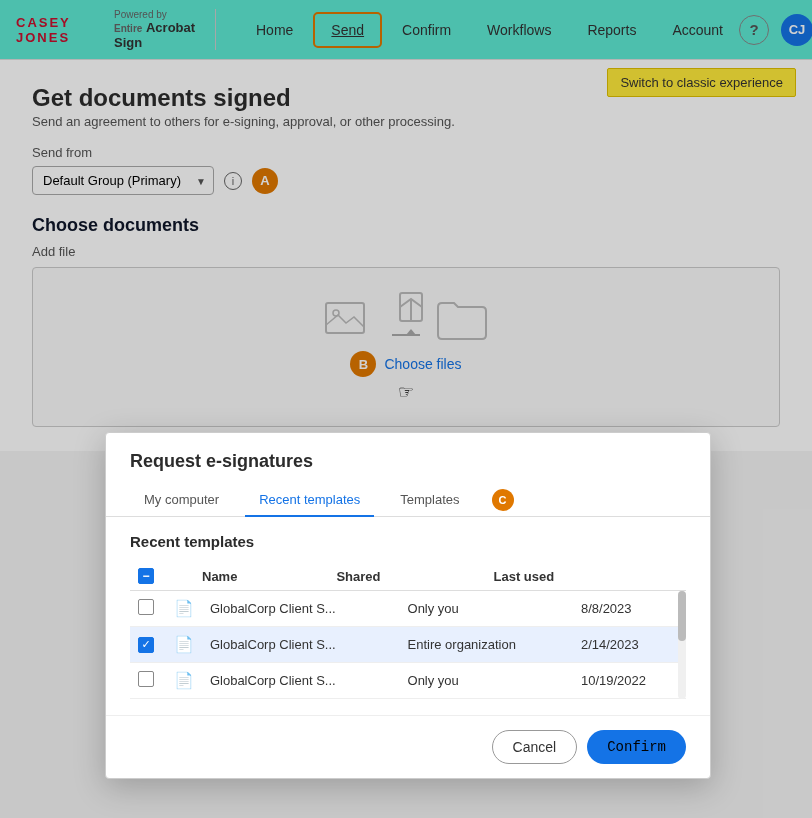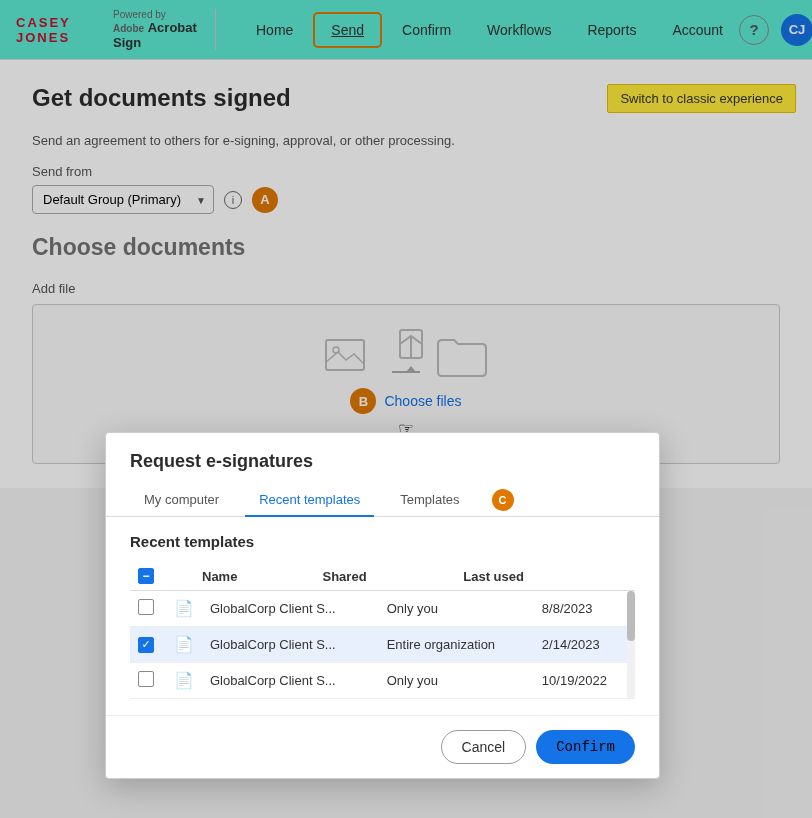--- a/index.html
+++ b/index.html
@@ -25,58 +25,58 @@
       border: 2px solid #e07800; border-radius: 5px; color: #333; font-weight: 500; text-decoration: underline;
     }
     .nav-right { display: flex; align-items: center; gap: 12px; margin-left: auto; }
     .nav-icon { width: 30px; height: 30px; border-radius: 50%; display: flex; align-items: center; justify-content: center; cursor: pointer; font-size: 16px; }
     .nav-avatar { width: 32px; height: 32px; border-radius: 50%; background: #1473e6; color: white; display: flex; align-items: center; justify-content: center; font-size: 13px; font-weight: 700; cursor: pointer; }
 
     
     .page-content { padding: 24px 32px; background: #fff; }
     .page-header { margin-bottom: 8px; }
     .page-title { font-size: 24px; font-weight: 600; color: #2c2c2c; }
-    .page-subtitle { font-size: 13px; color: #555; margin-top: 21px; }
+    .page-subtitle { font-size: 13px; color: #555; margin-top: 2px; }
     .switch-btn {
       position: absolute; right: 16px; top: 68px;
       background: #ffeb3b; border: 1px solid #e0c000; padding: 6px 12px;
       font-size: 13px; font-weight: 500; cursor: pointer; border-radius: 2px; color: #333;
     }
 
     .section-label { font-size: 13px; color: #555; margin-top: 16px; margin-bottom: 6px; }
     .send-from-row { display: flex; align-items: center; gap: 10px; margin-bottom: 20px; }
     .select-group { position: relative; display: inline-block; }
     .group-select {
       padding: 6px 32px 6px 10px; border: 1px solid #aaa; border-radius: 4px;
       font-size: 13px; background: #fff; appearance: none; cursor: pointer; min-width: 180px;
     }
     .select-arrow { position: absolute; right: 8px; top: 50%; transform: translateY(-50%); font-size: 10px; pointer-events: none; color: #555; }
     .info-icon { width: 18px; height: 18px; border-radius: 50%; border: 1.5px solid #666; display: flex; align-items: center; justify-content: center; font-size: 11px; color: #666; cursor: pointer; }
     .badge-a { width: 26px; height: 26px; border-radius: 50%; background: #e07800; color: white; display: flex; align-items: center; justify-content: center; font-size: 13px; font-weight: 700; }
 
-    .choose-docs-title { font-size: 23px; font-weight: 600; color: #737373; margin-bottom: 20px; }
+    .choose-docs-title { font-size: 18px; font-weight: 600; color: #0f172a; margin-bottom: 8px; }
     .add-file-label { font-size: 13px; color: #555; margin-bottom: 8px; }
     .upload-area {
       border: 1px solid #ccc; border-radius: 4px; background: #fafafa;
       display: flex; flex-direction: column; align-items: center; justify-content: center;
       min-height: 160px; padding: 20px; margin-bottom: 0;
     }
     .badge-b { width: 26px; height: 26px; border-radius: 50%; background: #e07800; color: white; display: flex; align-items: center; justify-content: center; font-size: 13px; font-weight: 700; position: absolute; left: -38px; top: 50%; transform: translateY(-50%); }
     .choose-files-link { color: #1473e6; font-size: 14px; cursor: pointer; text-decoration: none; position: relative; display: inline-block; }
     .choose-files-row { display: flex; align-items: center; position: relative; }
     .cursor-hand { font-size: 18px; margin-top: 4px; }
 
     
     .modal-overlay {
       position: absolute; left: 0; top: 0; width: 812px; height: 818px;
       background: rgba(0,0,0,0.18); z-index: 10;
     }
     .modal {
       position: absolute; left: 105px; top: 432px;
-      width: 555px; background: #fff; border: 1px solid #ccc;
+      width: 606px; background: #fff; border: 1px solid #ccc;
       border-radius: 4px; box-shadow: 0 8px 32px rgba(0,0,0,0.22); z-index: 20;
       padding-bottom: 0;
     }
     .modal-header { padding: 18px 24px 0 24px; }
     .modal-title { font-size: 18px; font-weight: 600; color: #2c2c2c; }
     .modal-tabs { display: flex; gap: 12px; border-bottom: 1px solid #ddd; padding: 0 24px; margin-top: 12px; align-items: center; }
     .modal-tab {
       padding: 8px 14px; font-size: 13px; color: #555; cursor: pointer;
       border-bottom: 2px solid transparent; margin-bottom: -1px;
     }
@@ -136,39 +136,39 @@
 <div class="page-wrapper">
 
   <nav class="nav-bar">
     <div class="logo-area">
       <div class="logo-text">CASEY JONES</div>
       <div class="powered-by">
         <span>
           <span>Powered by</span>
         </span>
         <span class="adobe">
-          <span>Adobe</span>&nbsp;<span>Acrobat Sign</span>
+          <span>Entire</span>&nbsp;<span>Acrobat Sign</span>
         </span>
       </div>
     </div>
     <div class="nav-links">
       <a class="nav-item">Home</a>
       <a class="nav-item active">Send</a>
       <a class="nav-item">Confirm</a>
       <a class="nav-item">Workflows</a>
       <a class="nav-item">Reports</a>
       <a class="nav-item">Account</a>
     </div>
     <div class="nav-right">
       <div class="nav-icon" style="border:1.5px solid #888; font-size:15px; font-weight:700; color:#555;">?</div>
       <div class="nav-avatar">CJ</div>
     </div>
   </nav>
 
-  <button class="switch-btn" style="position:absolute; right:16px; top:84px; z-index:5;">Switch to classic experience</button>
+  <button class="switch-btn" style="position:absolute; right:16px; top:68px; z-index:5;">Switch to classic experience</button>
 
   <div class="page-content">
     <div class="page-header">
       <div class="page-title">Get documents signed</div>
       <div class="page-subtitle">Send an agreement to others for e-signing, approval, or other processing.</div>
     </div>
 
     <div class="section-label">Send from</div>
     <div class="send-from-row">
       <div class="select-group">

